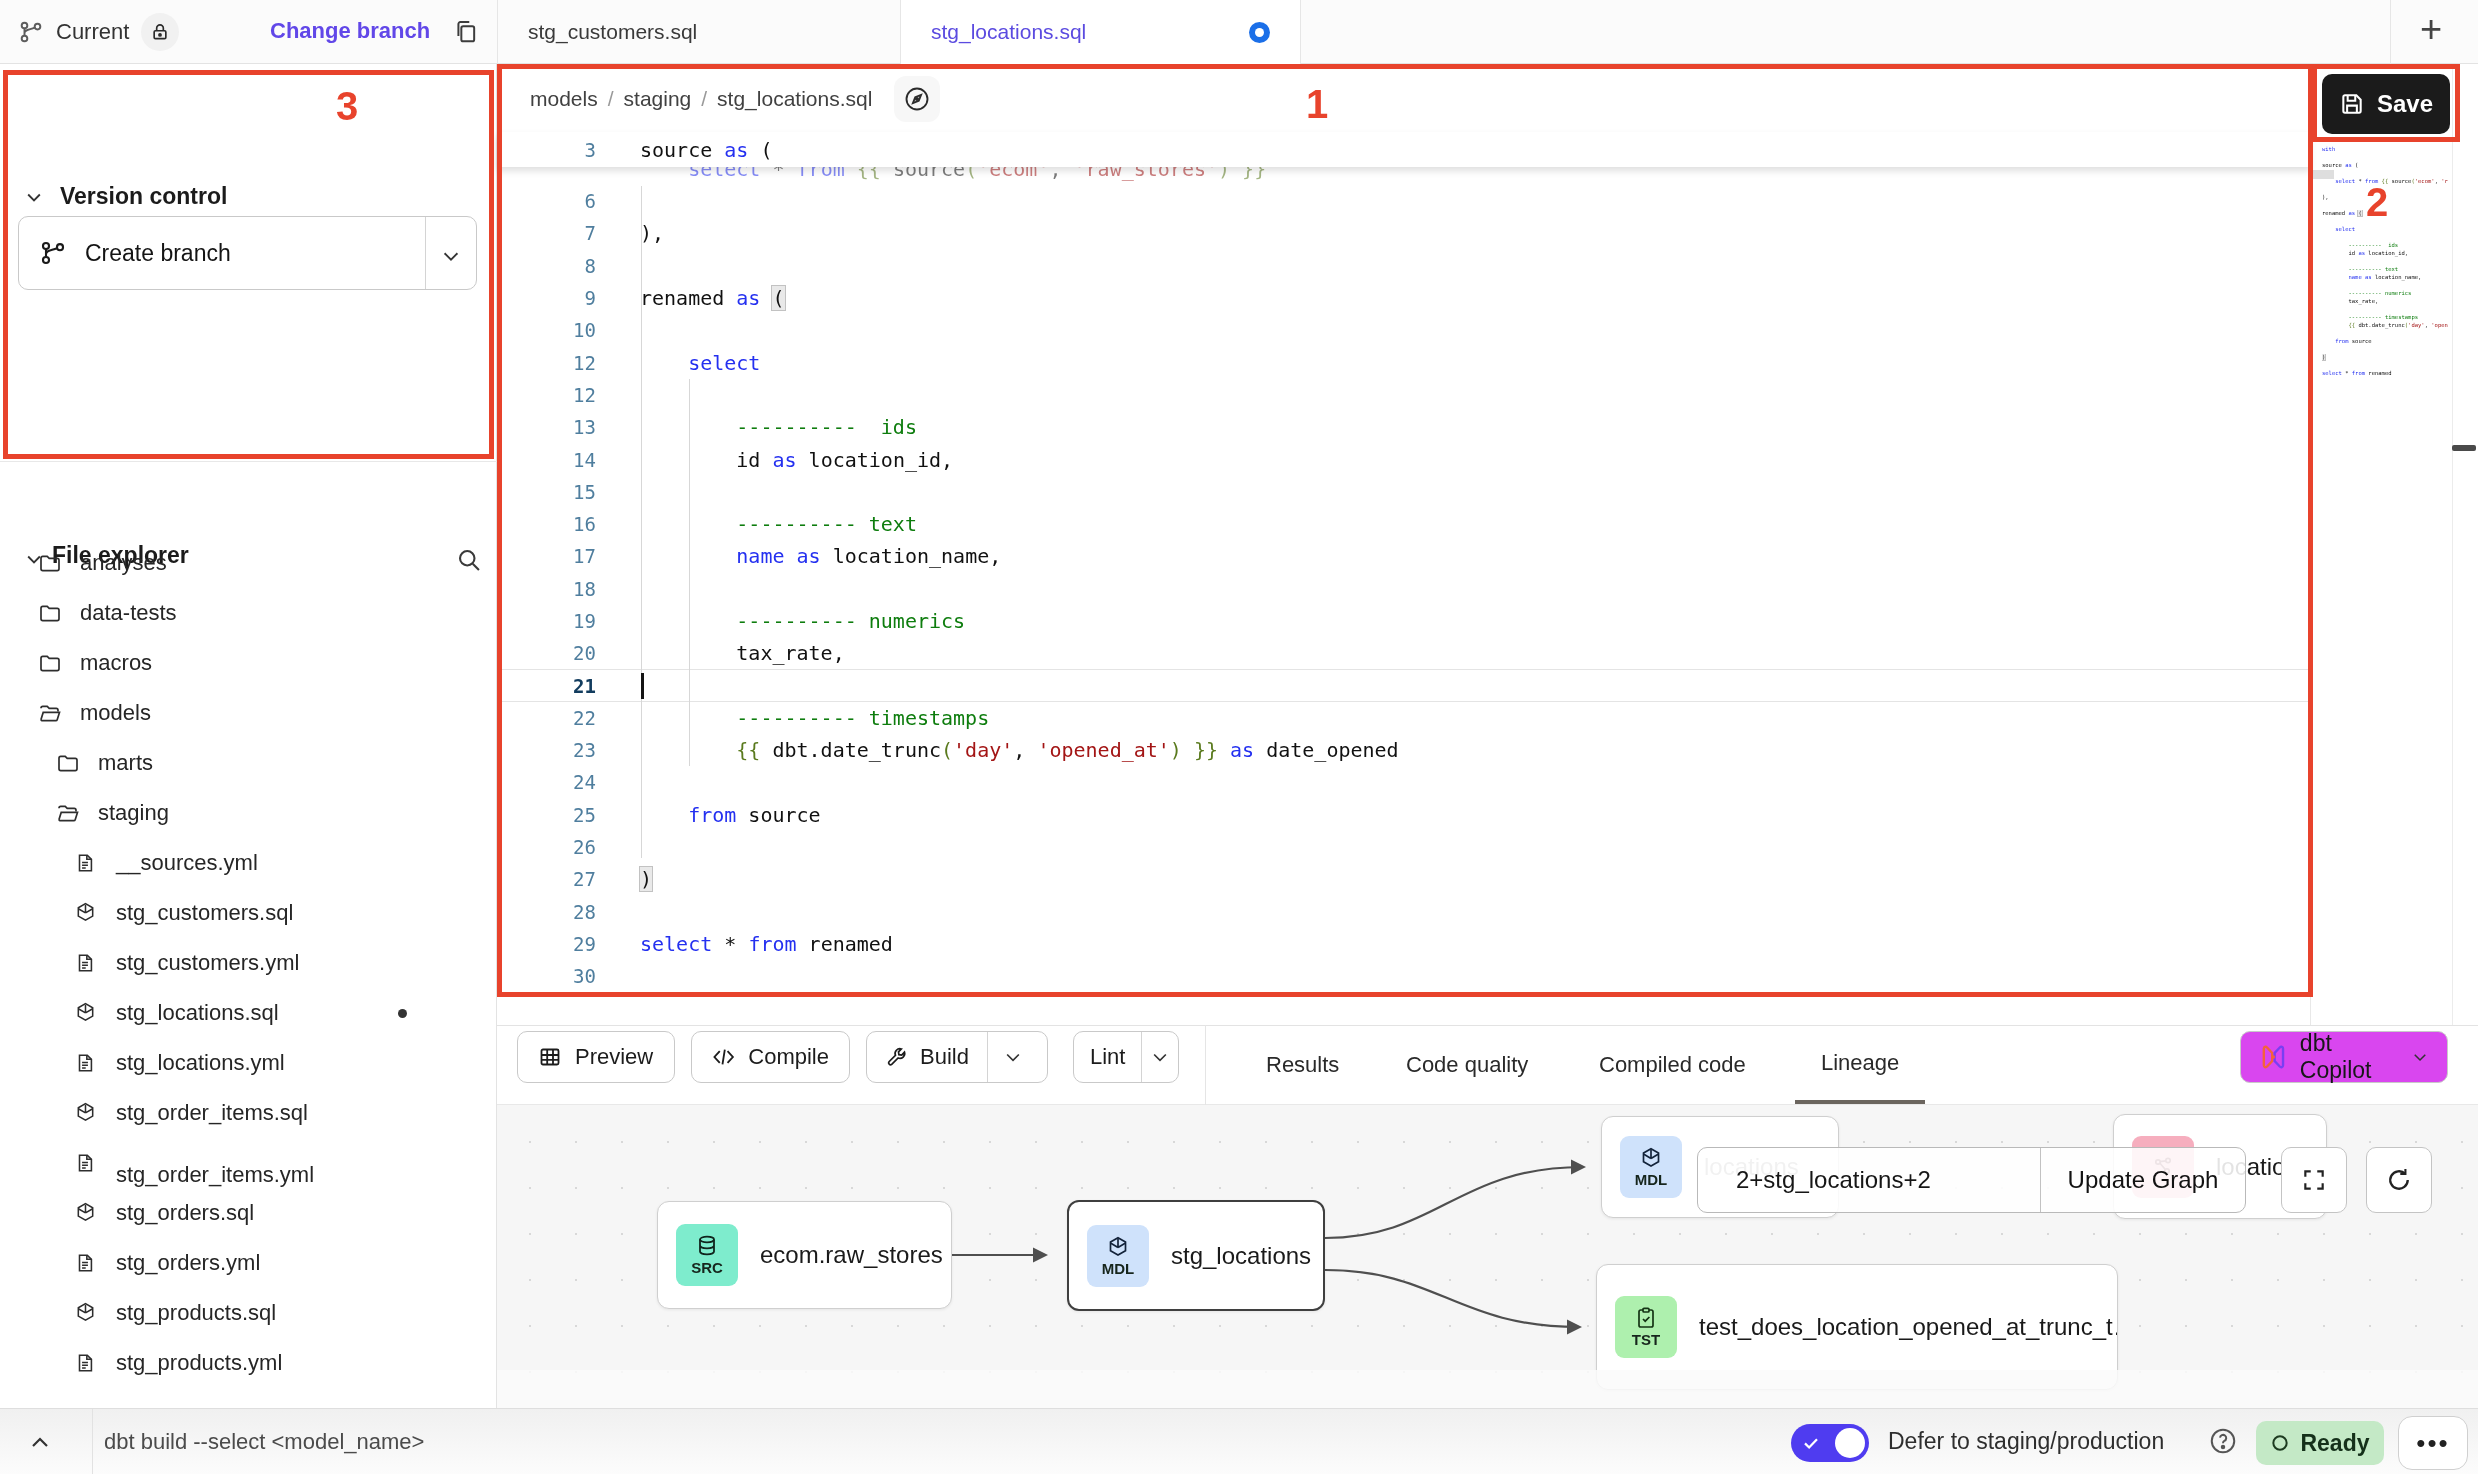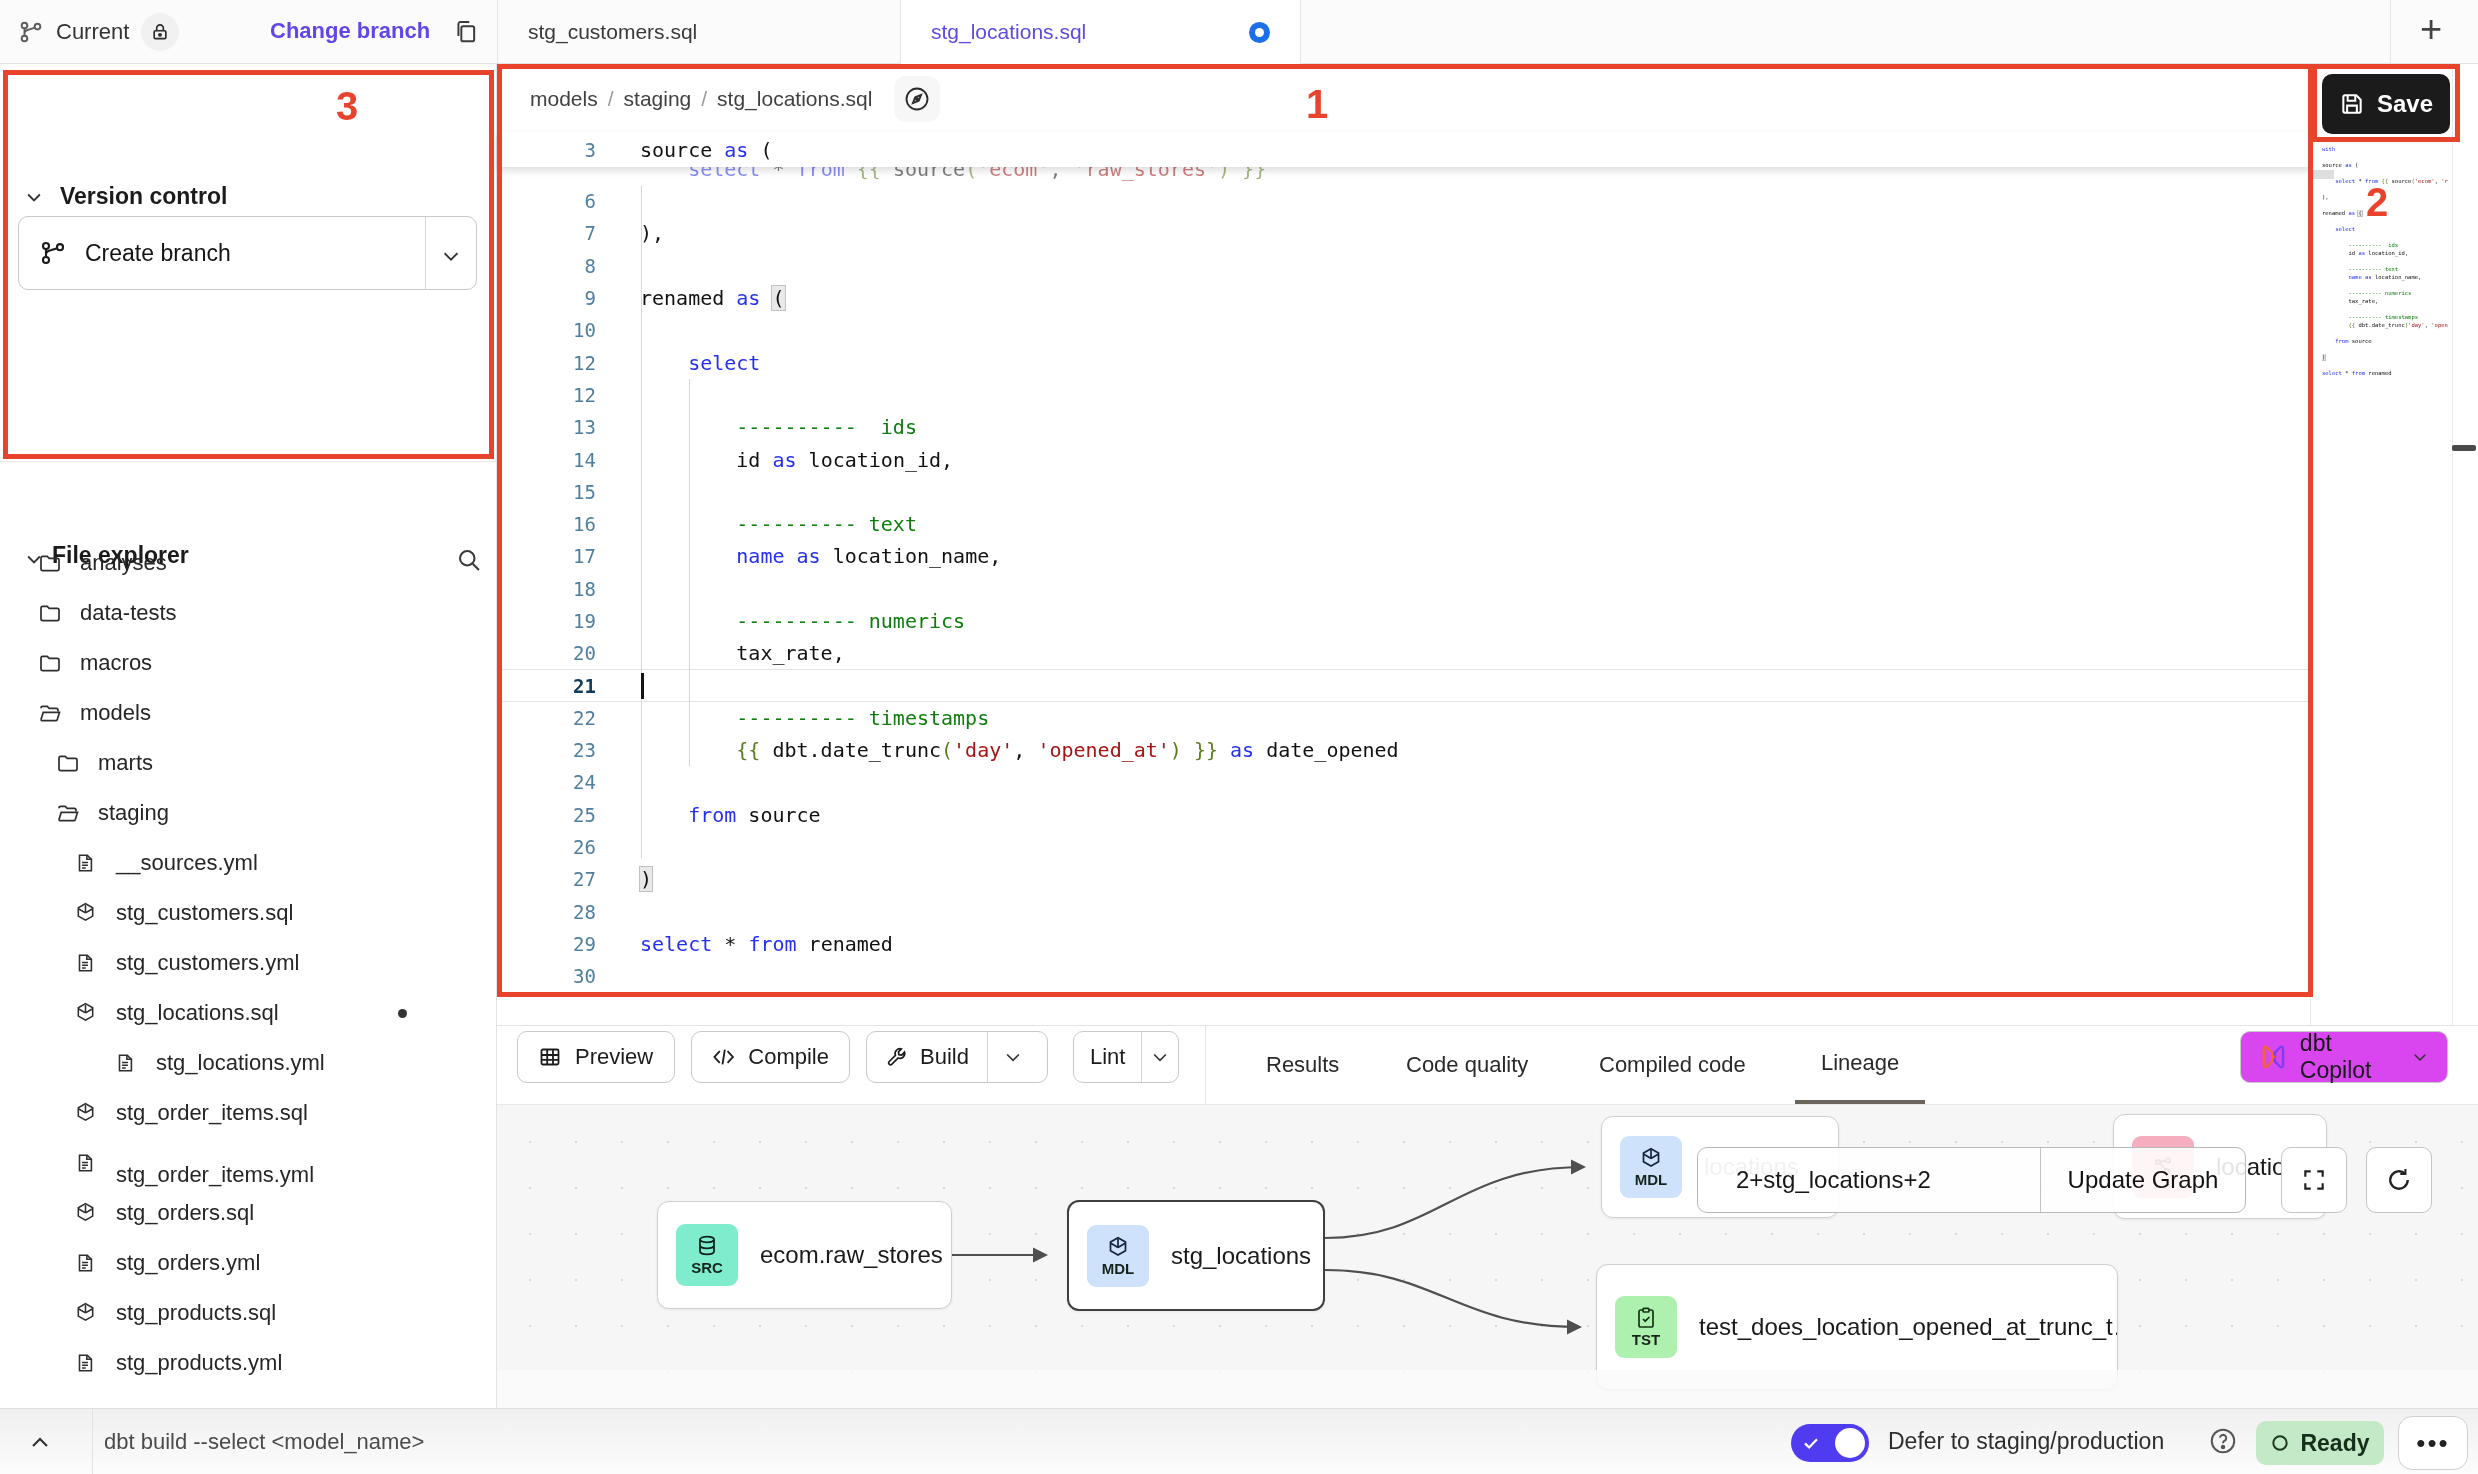--- a/index.html
+++ b/index.html
@@ -275,21 +275,21 @@
           <div class="tree-sel"></div>
           <span style="position:absolute; left:74px; top:13px;">
             <svg width="23" height="23" viewBox="0 0 24 24" fill="none" stroke="#2e2e2e" stroke-width="1.6">
               <path d="M12 2.8l7.5 4.3v8.6L12 20l-7.5-4.3V7.1z"></path>
               <path d="M12 3.8v8.6M12 12.4l7.5-4.3M12 12.4L4.5 8.1"></path>
             </svg>
           </span>
           <span class="lbl" style="position:absolute; left:116px;">stg_locations.sql</span>
           <span style="position:absolute; left:398px; top:21px; width:9px; height:9px; border-radius:50%; background:#333;"></span>
         </div>
-        <div class="tree-row" style="top: 974px; margin-left: 40px;">
+        <div class="tree-row" style="top: 974px;">
           <span style="position:absolute; left:74px; top:13px;">
             <svg width="22" height="24" viewBox="0 0 24 24" fill="none" stroke="#2e2e2e" stroke-width="1.7">
               <path d="M6 3.5h8.5L19 8v12.5H6z"></path>
               <path d="M14 3.5V8h5M8.8 11.5h6.4M8.8 14.5h6.4M8.8 17.5h4"></path>
             </svg>
           </span>
           <span class="lbl" style="position:absolute; left:116px;">stg_locations.yml</span>
         </div>
         <div class="tree-row" style="top: 1024px;">
           <span style="position:absolute; left:74px; top:13px;">

